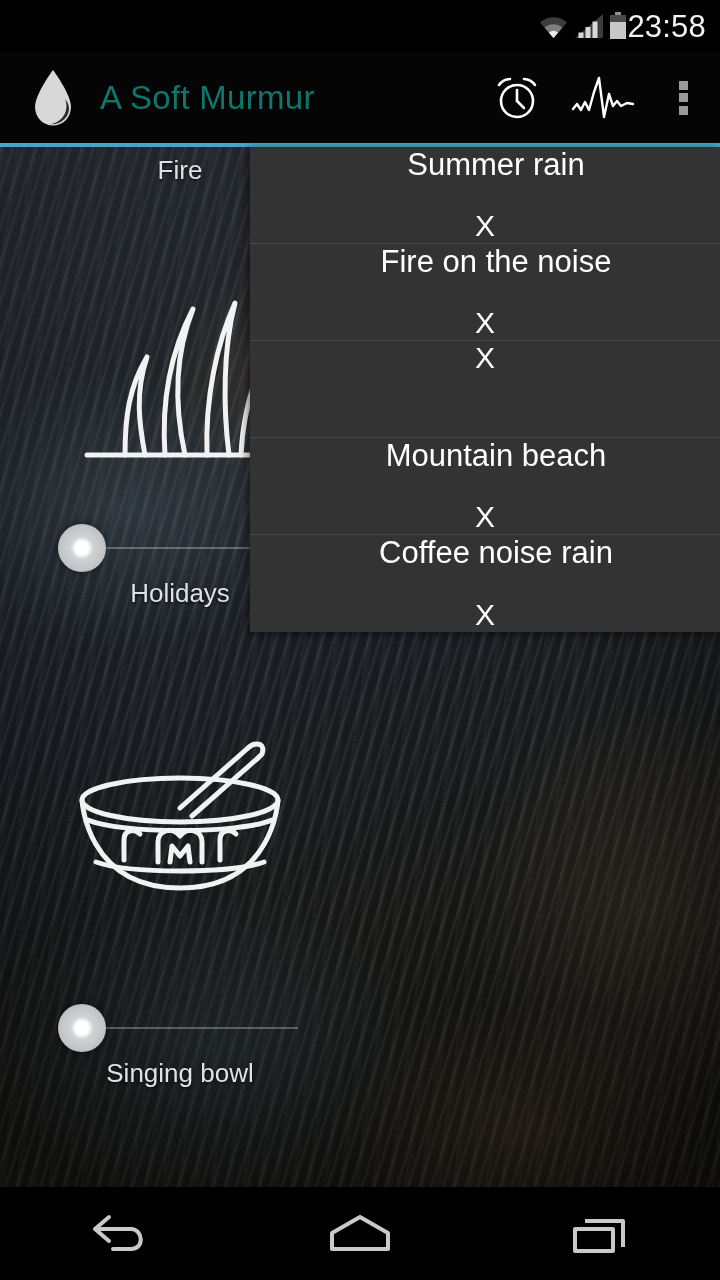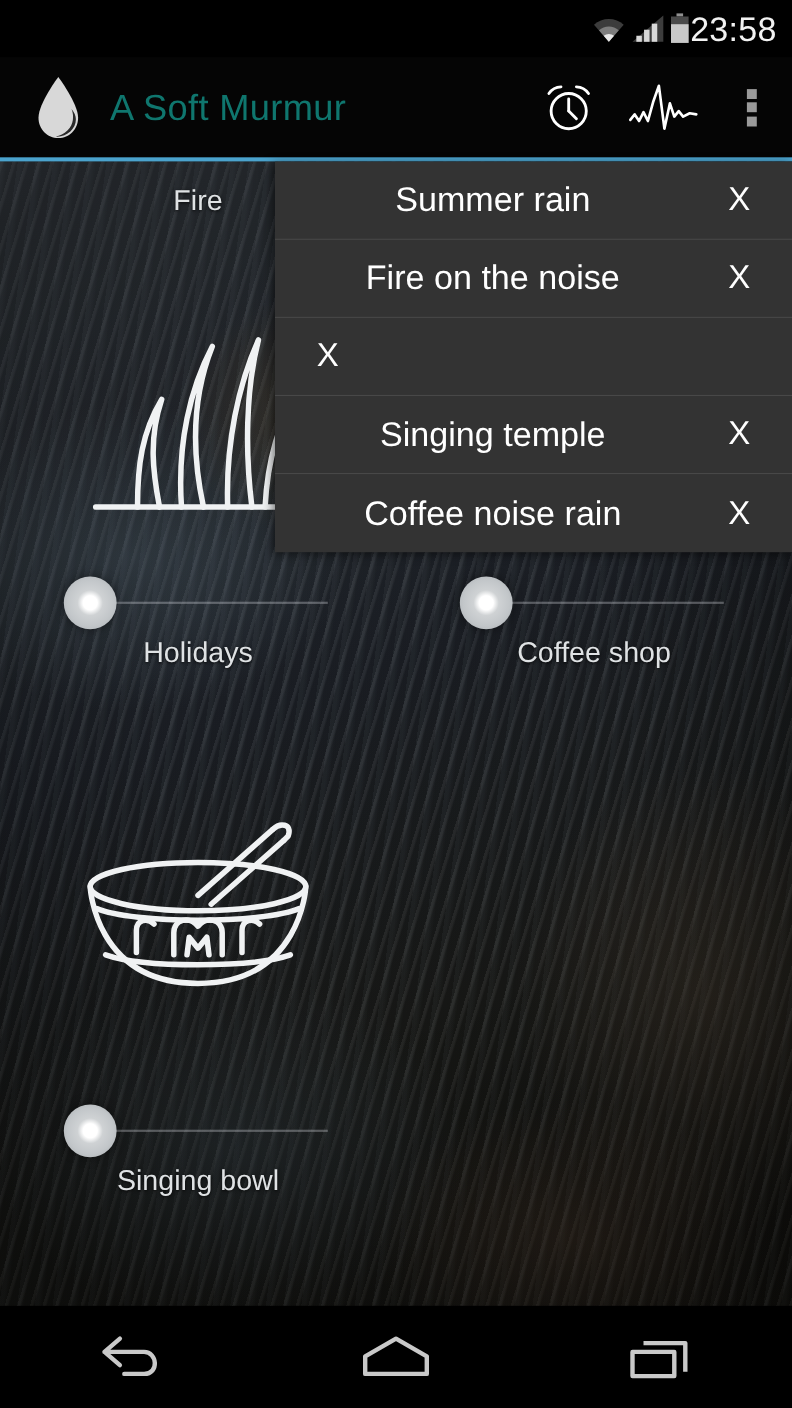--- a/index.html
+++ b/index.html
@@ -98,21 +98,21 @@
   .tile {
     position: absolute;
     width: 360px; height: 480px;
     display: flex; flex-direction: column; align-items: center;
   }
   .tile-label {
     color: #dfe2e4; font-size: 26px; text-align: center;
     text-shadow: 0 1px 3px rgba(0,0,0,0.85);
     width: 100%;
   }
-  .tile-label.top   { margin-top: 20px; }
+  .tile-label.top   { margin-top: 8px; }
   .tile-label.bottom{ margin-top: auto; margin-bottom: 18px; }
   .tile-art {
     flex: 1 1 auto; width: 100%;
     display: flex; align-items: center; justify-content: center;
   }
   .tile-slider {
     position: relative; width: 100%; height: 60px;
     display: flex; align-items: center;
   }
   .slider-track {
@@ -142,23 +142,24 @@
   
   #preset-menu {
     position: absolute; top: 147px; left: 250px;
     width: 470px;
     background: #333333;
     box-shadow: -2px 2px 9px rgba(0,0,0,0.55);
     z-index: 20;
   }
   .preset-row {
     position: relative;
-    height: 71px;
+    height: 97px;
     display: flex; align-items: center;
     border-bottom: 1px solid #484848;
+    flex-direction: column;
   }
   .preset-row:last-child { border-bottom: none; }
   .preset-name {
     flex: 1 1 auto; text-align: center;
     color: #ffffff; font-size: 31px; font-weight: 400;
     padding-left: 32px; padding-right: 10px;
   }
   .preset-delete {
     width: 96px; text-align: center;
     color: #ffffff; font-size: 30px;
@@ -310,21 +311,21 @@
       <span class="preset-delete">X</span>
     </div>
     <div class="preset-row">
       <span class="preset-name">Fire on the noise</span>
       <span class="preset-delete">X</span>
     </div>
     <div class="preset-row">
       <span class="preset-delete">X</span>
     </div>
     <div class="preset-row">
-      <span class="preset-name">Singing temple</span>
+      <span class="preset-name">Mountain beach</span>
       <span class="preset-delete">X</span>
     </div>
     <div class="preset-row">
       <span class="preset-name">Coffee noise rain</span>
       <span class="preset-delete">X</span>
     </div>
   </div>
 
   <div id="nav-bar">
     <div class="nav-btn">

